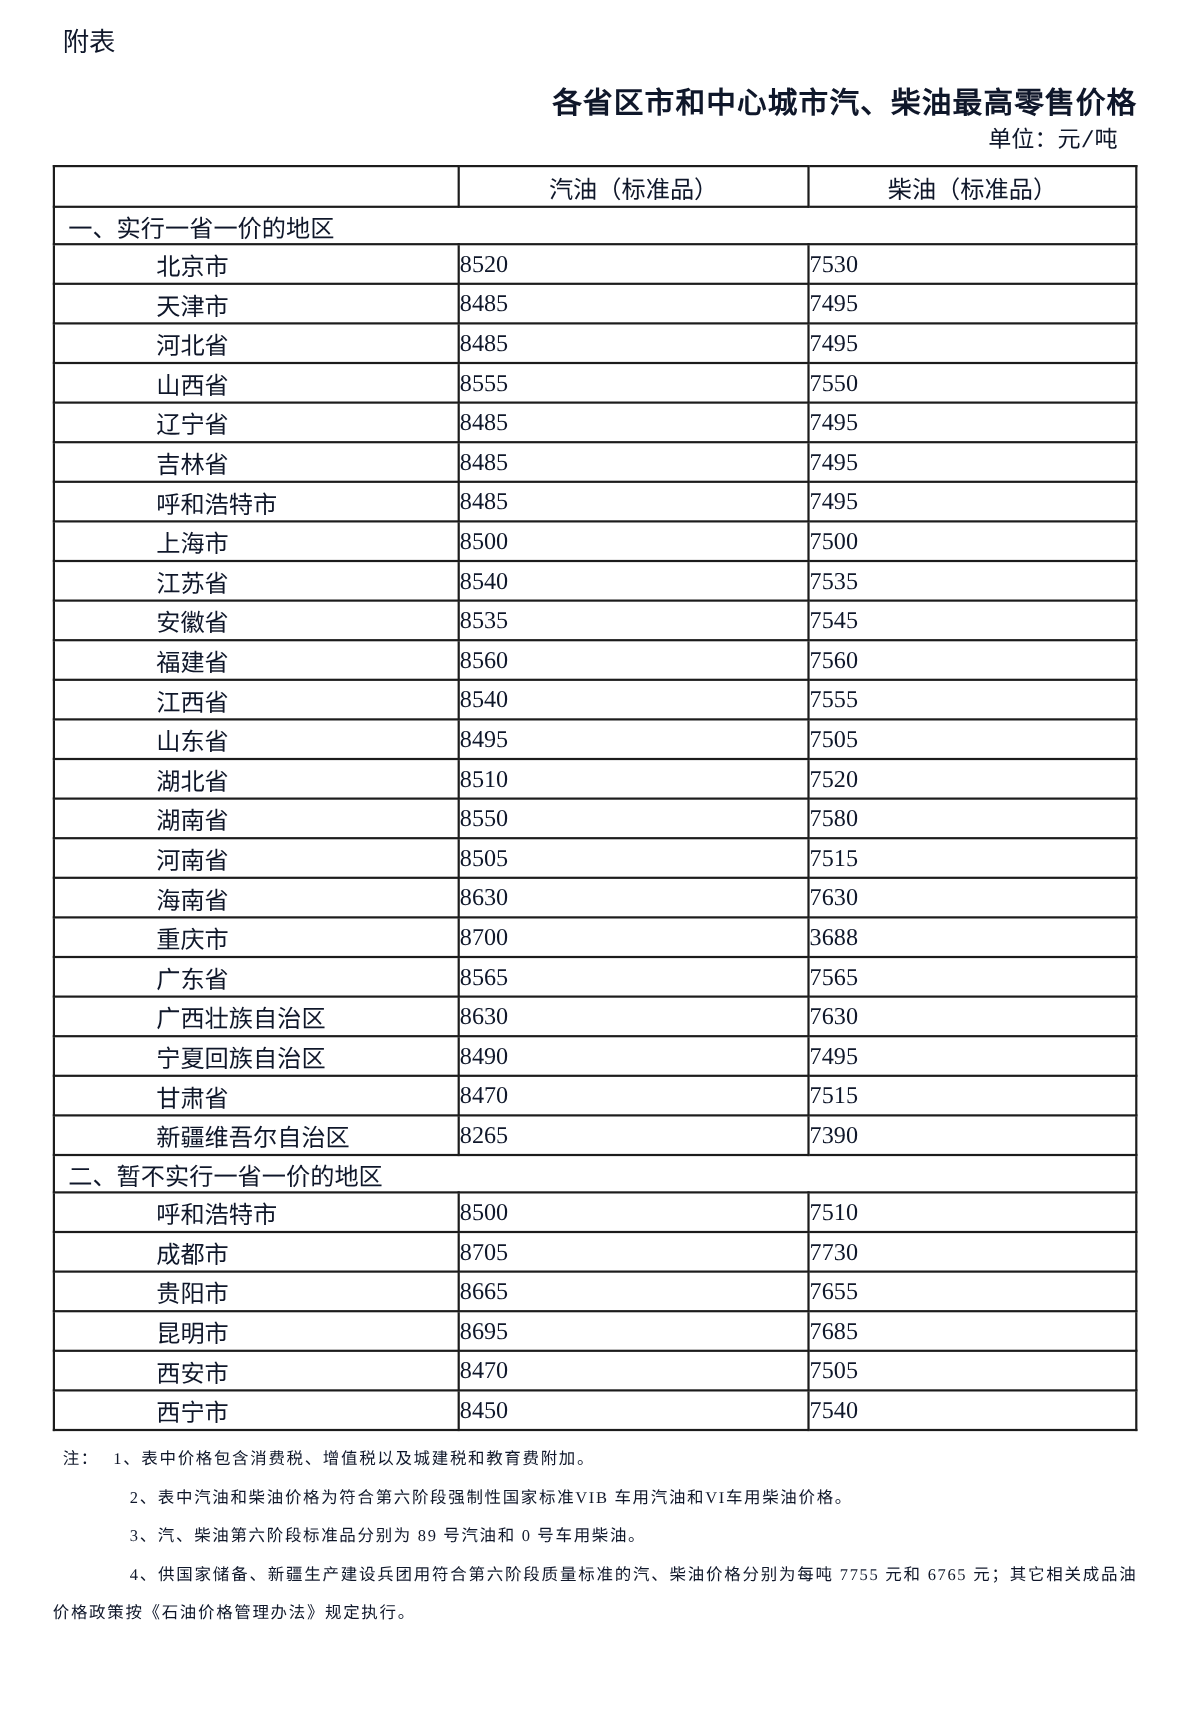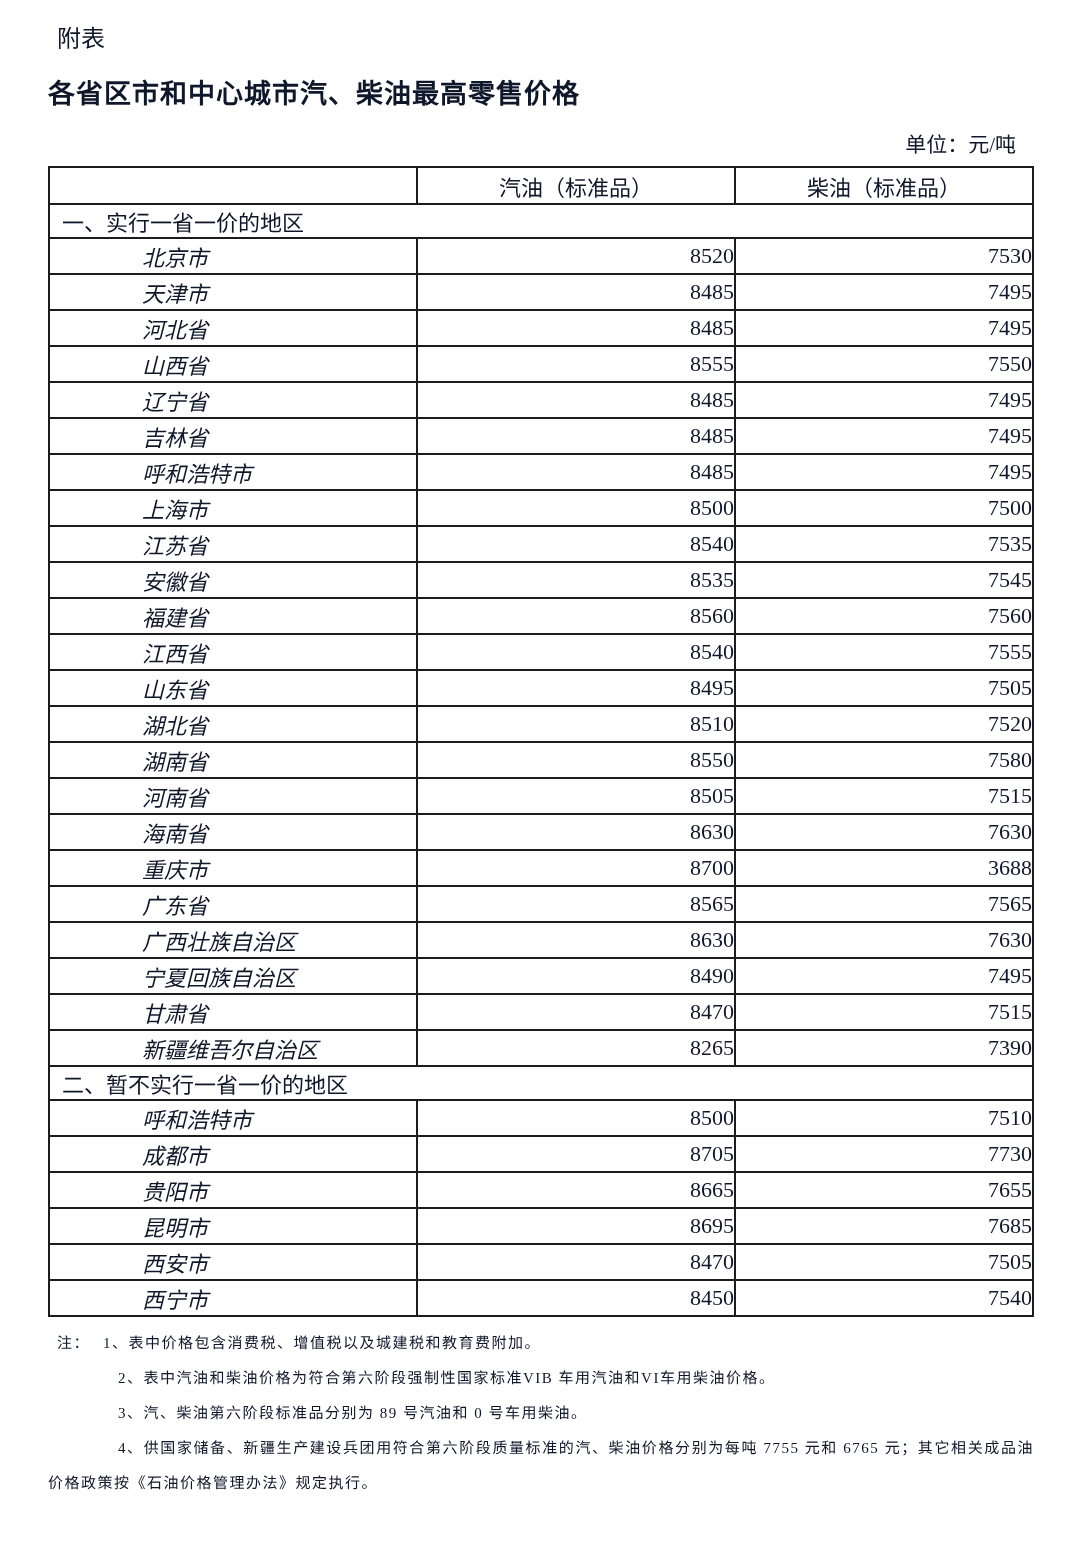--- a/index.html
+++ b/index.html
@@ -16,33 +16,34 @@
   .content {
     padding: 24px 46px 0 48px;
   }
   .appendix {
     font-size: 24px;
     line-height: 30px;
     padding-left: 9px;
   }
   .title {
     margin-top: 24px;
-    text-align: left;
+    text-align: right;
     font-size: 27px;
     line-height: 32px;
     font-weight: bold;
     font-family: "Liberation Sans", "DejaVu Sans", sans-serif;
     letter-spacing: 1px;
   }
   .unit {
-    margin-top: 22px;
+    margin-top: 6px;
     text-align: right;
     font-size: 21px;
     line-height: 27px;
     padding-right: 18px;
+    font-family: Liberation Mono, monospace;
   }
   table.price-table {
     margin-top: 7px;
     width: 100%;
     border-collapse: collapse;
     table-layout: fixed;
   }
   .price-table col.c1 { width: 368px; }
   .price-table col.c2 { width: 318px; }
   .price-table th, .price-table td {
@@ -59,25 +60,24 @@
   }
   .price-table tr.section-row td {
     height: 20px;
     text-align: left;
     padding-left: 12px;
   }
   .price-table td.region-cell {
     height: 20px;
     text-align: left;
     padding-left: 92px;
-    font-style: italic;
   }
   .price-table td.num-cell {
     height: 36px;
-    text-align: right;
+    text-align: left;
   }
   .notes {
     margin-top: 9px;
   }
   .note-line {
     font-size: 15px;
     line-height: 35px;
     letter-spacing: 1.5px;
     text-align: justify;
   }

